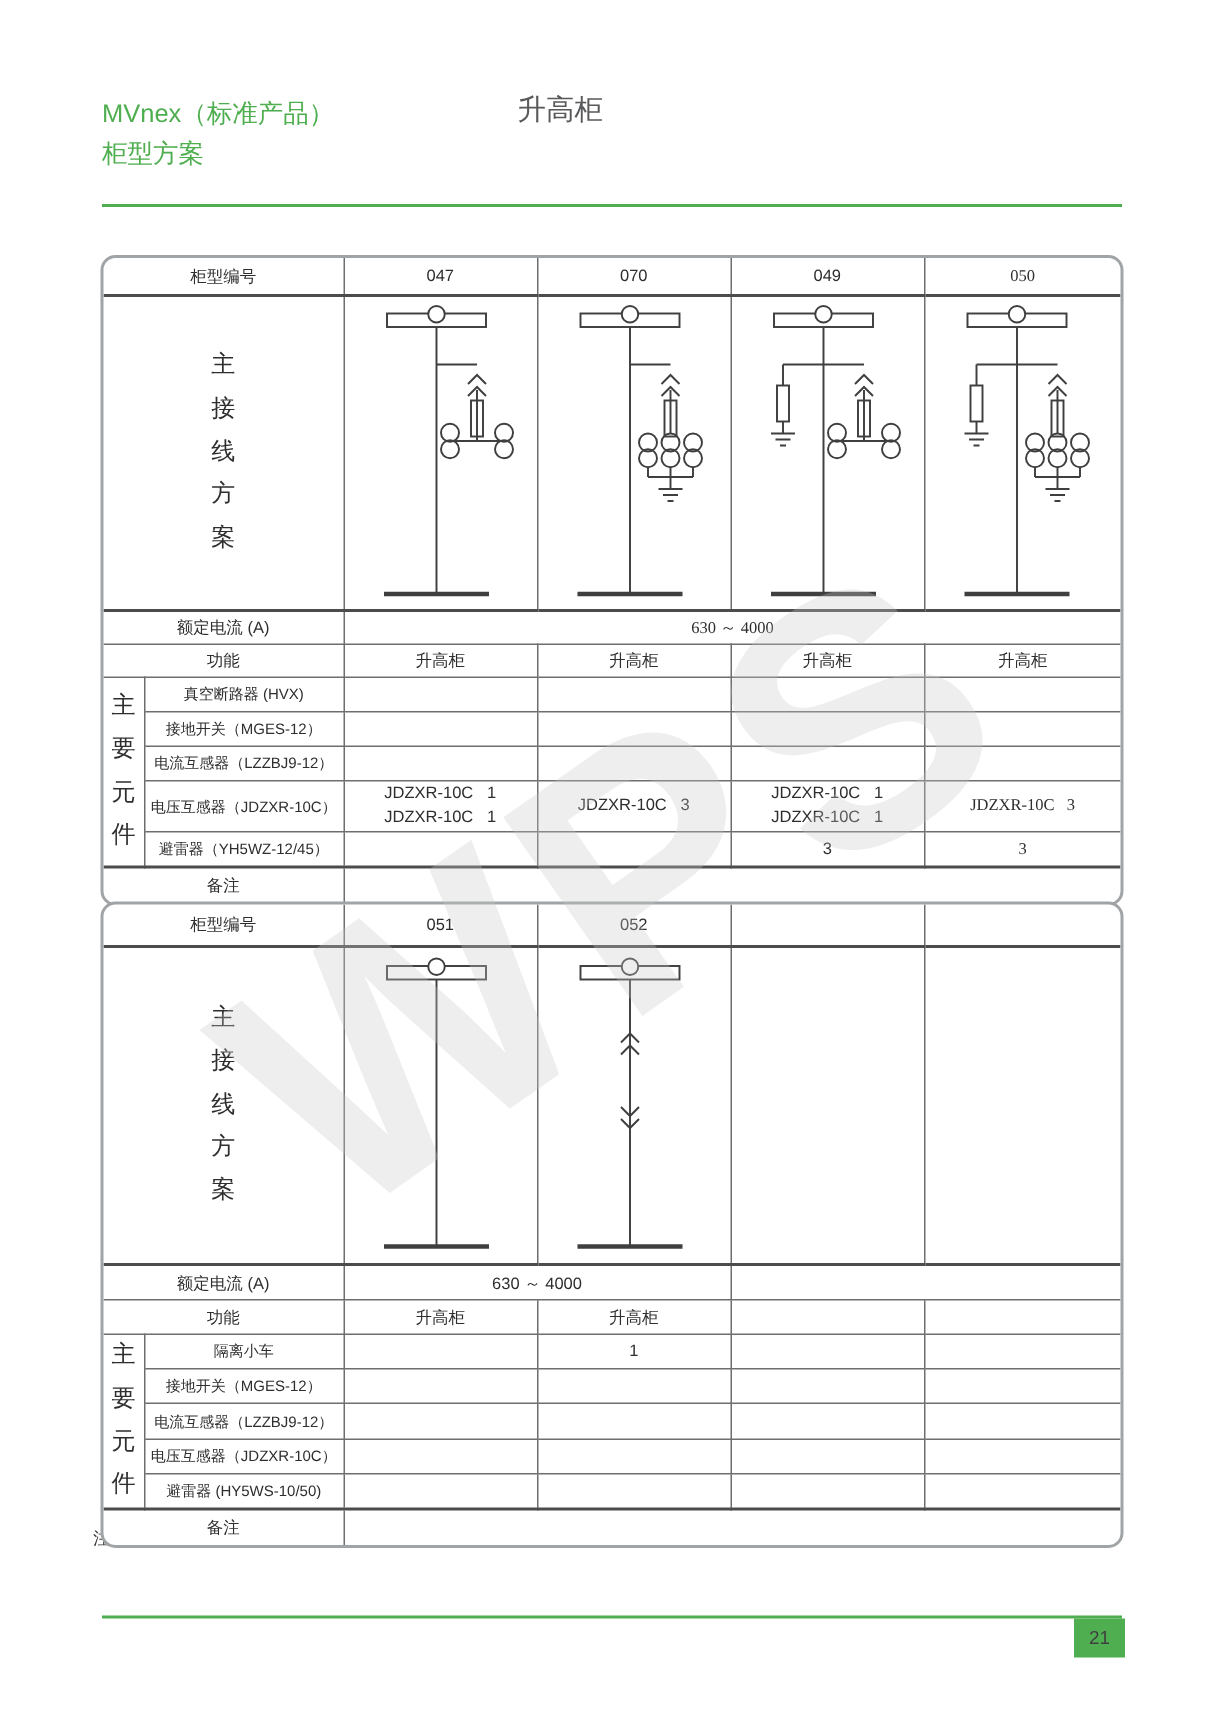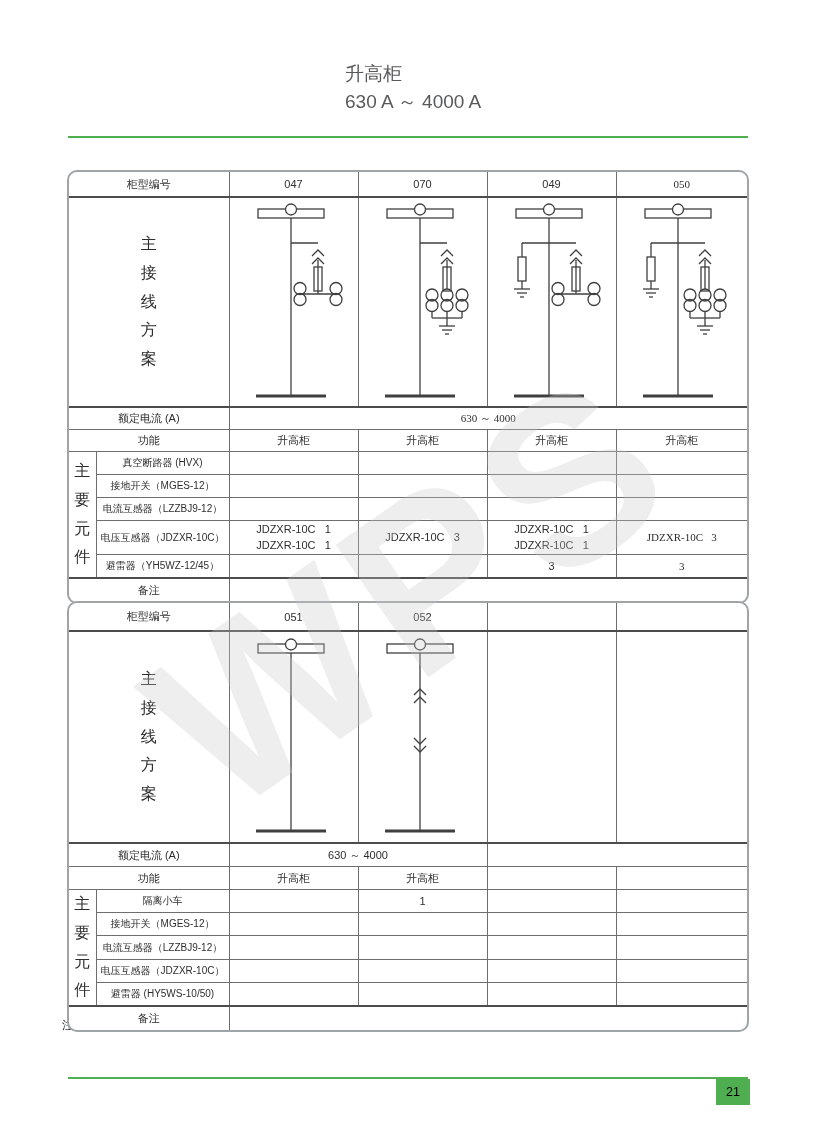--- a/index.html
+++ b/index.html
@@ -5,21 +5,21 @@
   html,body{margin:0;padding:0;}
   .page{position:relative;width:816px;height:1145px;background:#ffffff;overflow:hidden;
         font-family:"Liberation Sans","DejaVu Sans",sans-serif;color:#2e2e2e;}
   
   .h-left{position:absolute;left:68px;top:62px;color:#4fae50;font-size:17px;line-height:27px;}
   .h-right{position:absolute;left:345px;top:60px;color:#58595b;font-size:19px;line-height:28px;}
   .rule{position:absolute;left:68px;width:680px;height:2px;background:#4fae50;}
   .top-rule{top:136px;}
   .bottom-rule{top:1077px;}
   .badge{position:absolute;left:716px;top:1079px;width:34px;height:26px;background:#4fae50;
-         color:#000000;font-size:12.5px;display:flex;align-items:center;justify-content:center;}
+         color:#404040;font-size:12.5px;display:flex;align-items:center;justify-content:center;}
   .note{position:absolute;left:62px;top:1018px;font-size:11.5px;color:#3a3a3a;}
   
   .watermark{position:absolute;left:30px;top:330px;width:760px;height:520px;z-index:2;
              pointer-events:none;display:flex;align-items:center;justify-content:center;
              transform:rotate(-35deg);font-size:235px;font-weight:bold;color:#c9c9c9;opacity:.30;
              letter-spacing:10px;}
   
   .tbl-wrap{position:absolute;left:67px;width:682px;box-sizing:border-box;
             border:2px solid #a0a4a6;border-radius:10px;overflow:hidden;background:#fff;z-index:1;}
   .t1{top:170px;}
@@ -42,23 +42,26 @@
   tr.r-remark td{height:23px;border-top-width:2px;border-top-color:#4c4c4c;}
   .comp-label{font-size:10px;white-space:nowrap;}
   .vtext{width:1em;margin:0 auto;word-break:break-all;line-height:1.8;font-size:16px;}
   .scheme{display:block;margin:0 auto;}
 </style>
 </head>
 <body>
 
 <div class="page">
 
+  <div class="h-left">
+    <div>MVnex（标准产品）</div>
+    <div>柜型方案</div>
+  </div>
   <div class="h-right">
     <div>升高柜</div>
-    <div>630 A ～ 4000 A</div>
   </div>
   <div class="rule top-rule"></div>
 
   <div class="tbl-wrap t1">
     <table>
       <colgroup>
           <col style="width:27px">
           <col style="width:133px">
           <col style="width:129px">
           <col style="width:129px">

